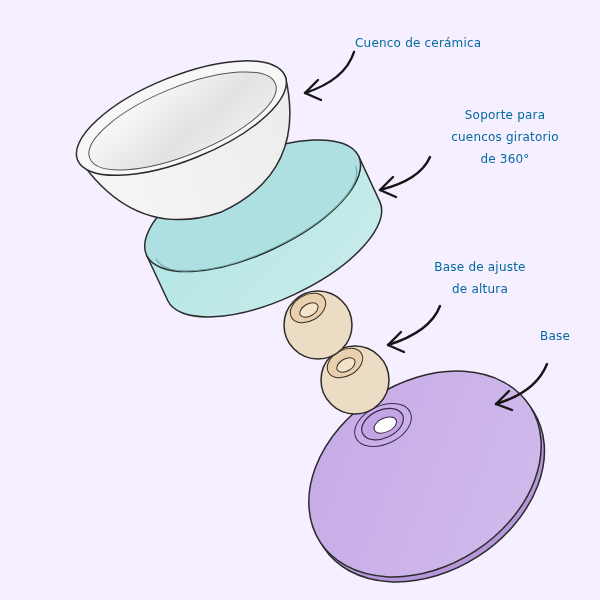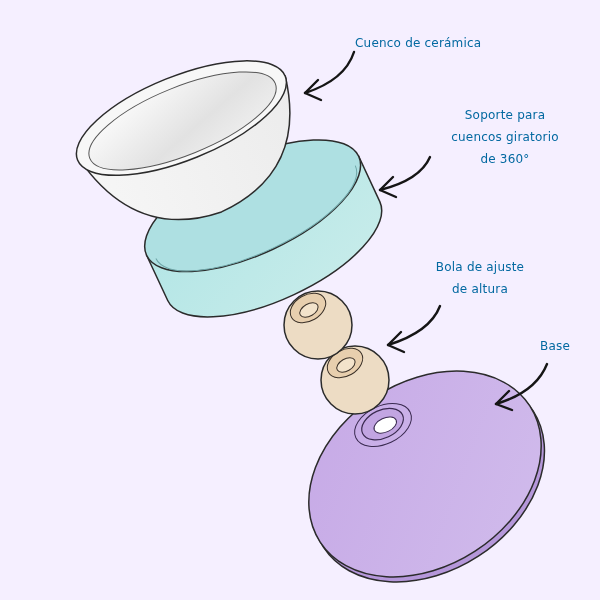--- a/index.html
+++ b/index.html
@@ -15,21 +15,21 @@
       color: #0369a1;
       font-size: 12px;
       line-height: 22px;
       text-align: center;
       white-space: pre-line;
       letter-spacing: 0.2px;
     }
     #lbl-bowl { left: 355px; top: 32px; text-align: left; }
     #lbl-holder { left: 410px; top: 104px; width: 190px; }
     #lbl-ball { left: 400px; top: 256px; width: 160px; }
-    #lbl-base { left: 540px; top: 335px; text-align: left; }
+    #lbl-base { left: 540px; top: 325px; text-align: left; }
   </style>
 </head>
 <body>
 
 <svg id="stage" viewBox="0 0 600 600">
   <defs>
     <linearGradient id="bowlInside" x1="0" y1="0" x2="1" y2="1">
       <stop offset="0" stop-color="#ffffff"></stop>
       <stop offset="0.6" stop-color="#e2e2e2"></stop>
       <stop offset="1" stop-color="#f2f2f2"></stop>
@@ -100,15 +100,15 @@
       <path d="M 547 364 Q 536 392 496 404"></path>
       <path d="M 509 391 L 496 404 L 512 410"></path>
     </g>
   </g>
 </svg>
 
 <div class="label" id="lbl-bowl">Cuenco de cerámica</div>
 <div class="label" id="lbl-holder">Soporte para
 cuencos giratorio
 de 360°</div>
-<div class="label" id="lbl-ball">Bola de ajuste
+<div class="label" id="lbl-ball">Base de ajuste
 de altura</div>
 <div class="label" id="lbl-base">Base</div>
 
 </body></html>

